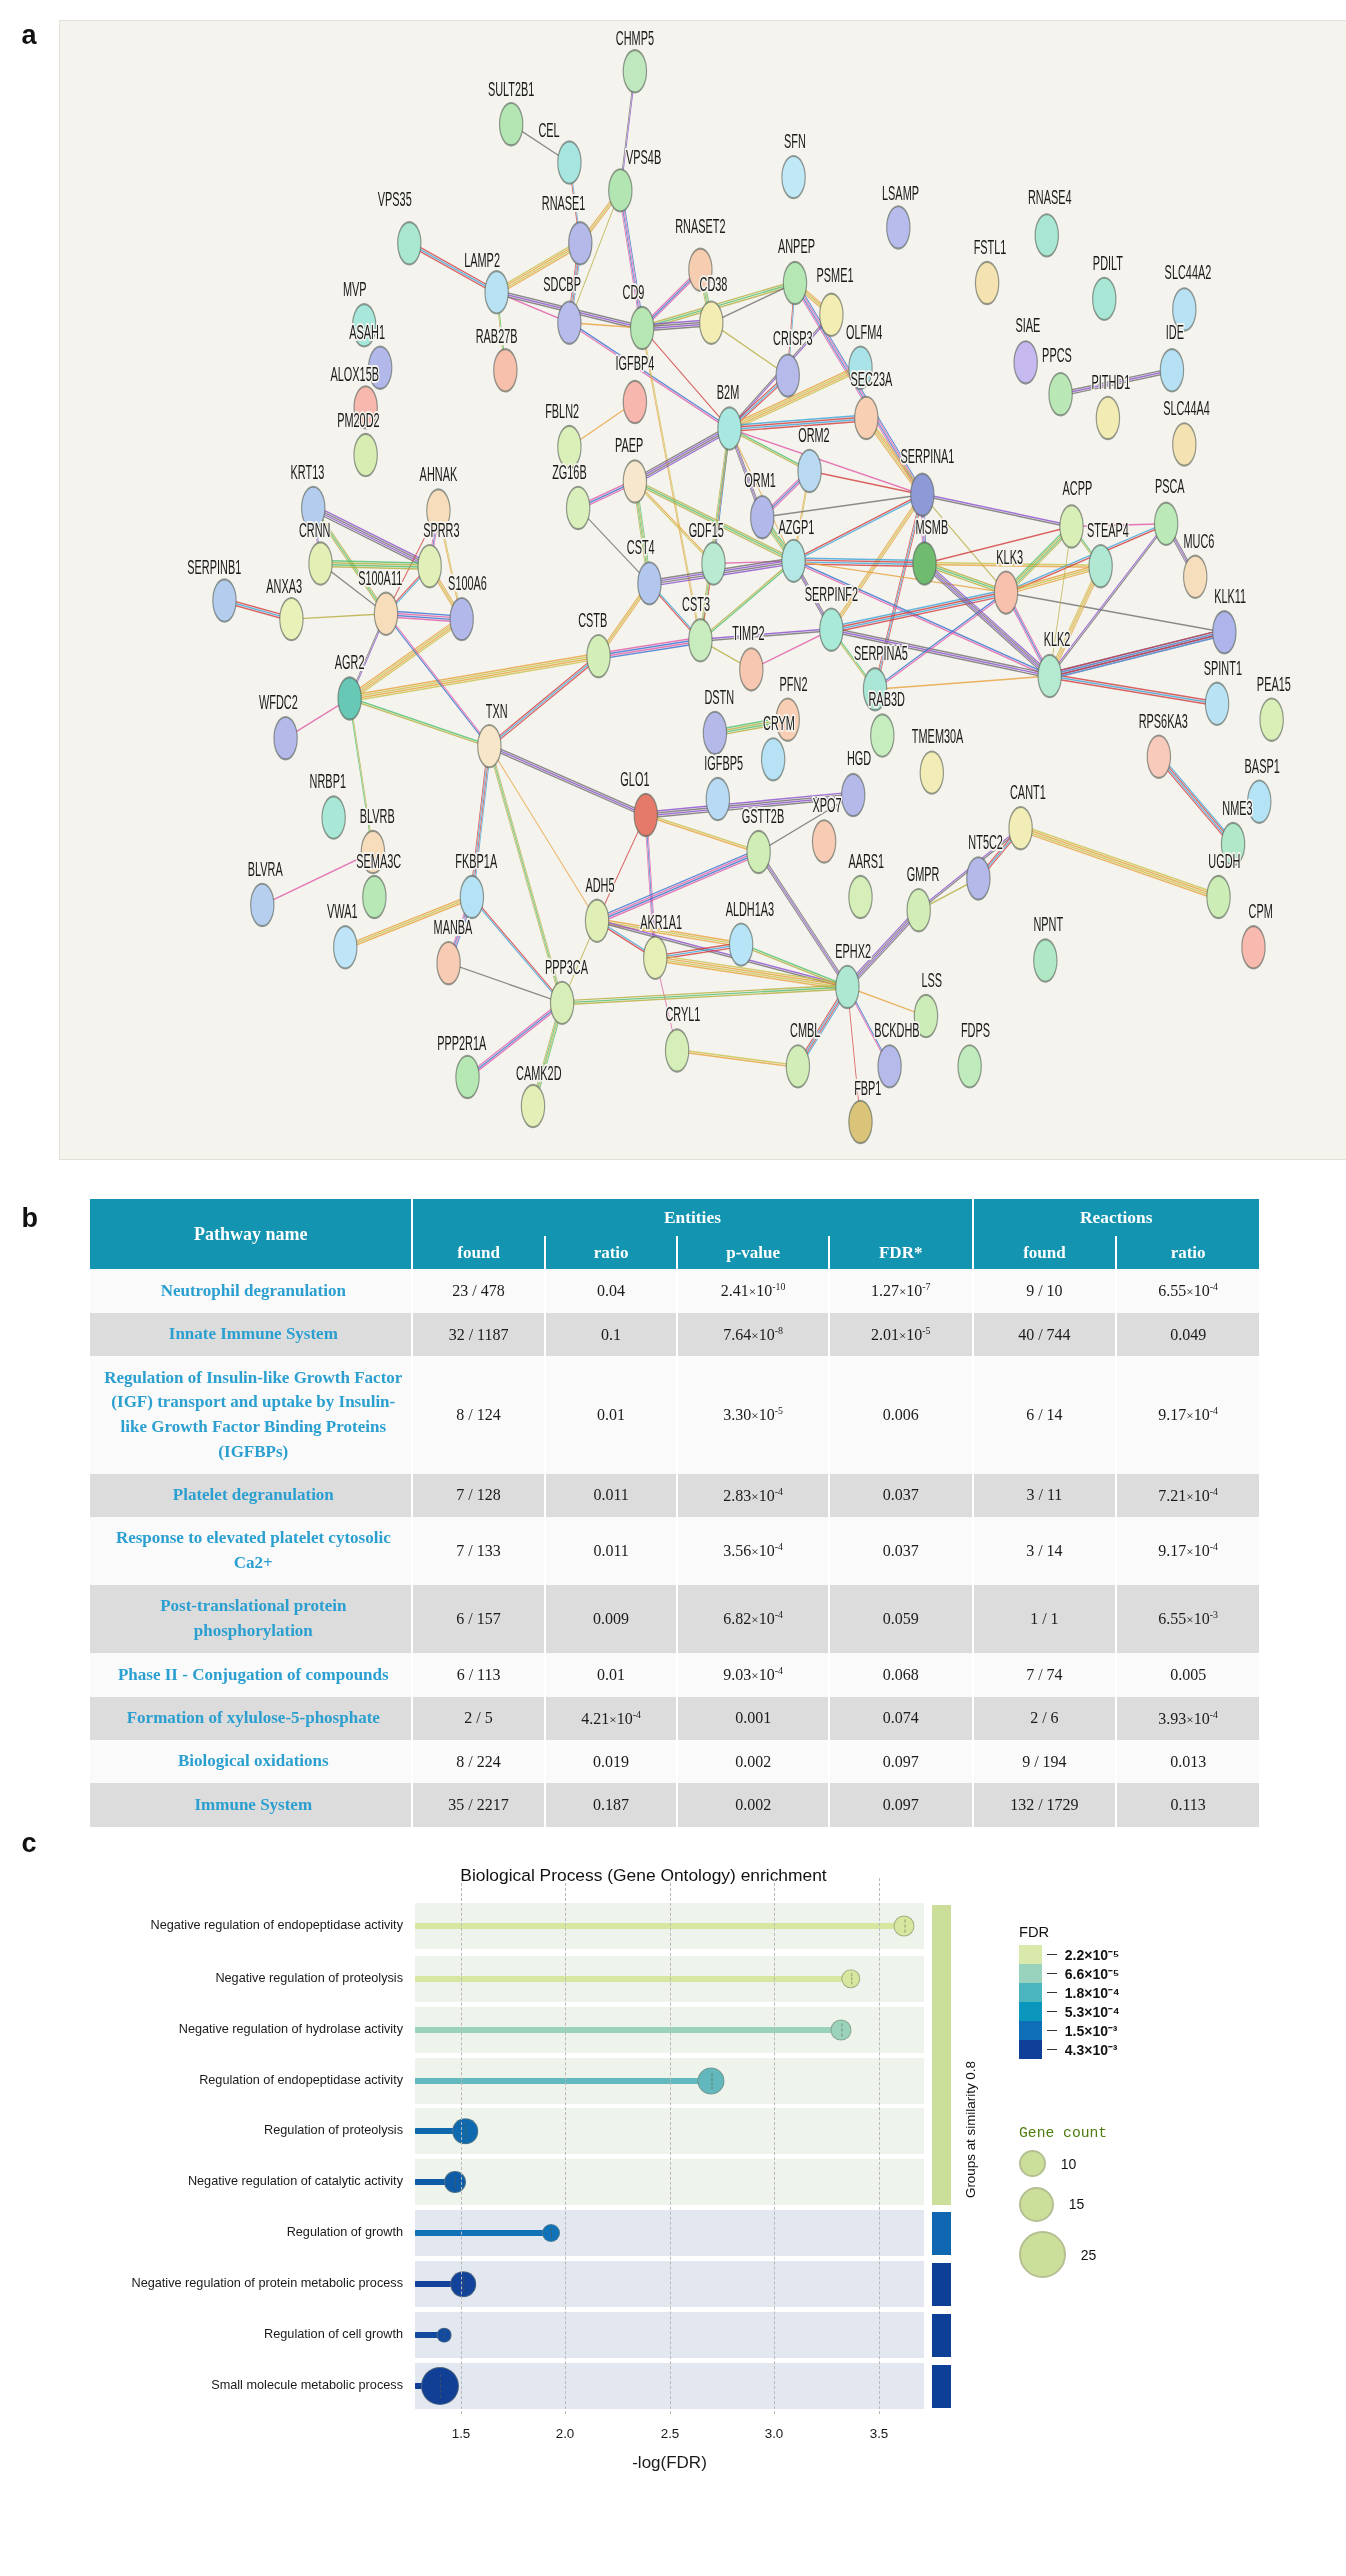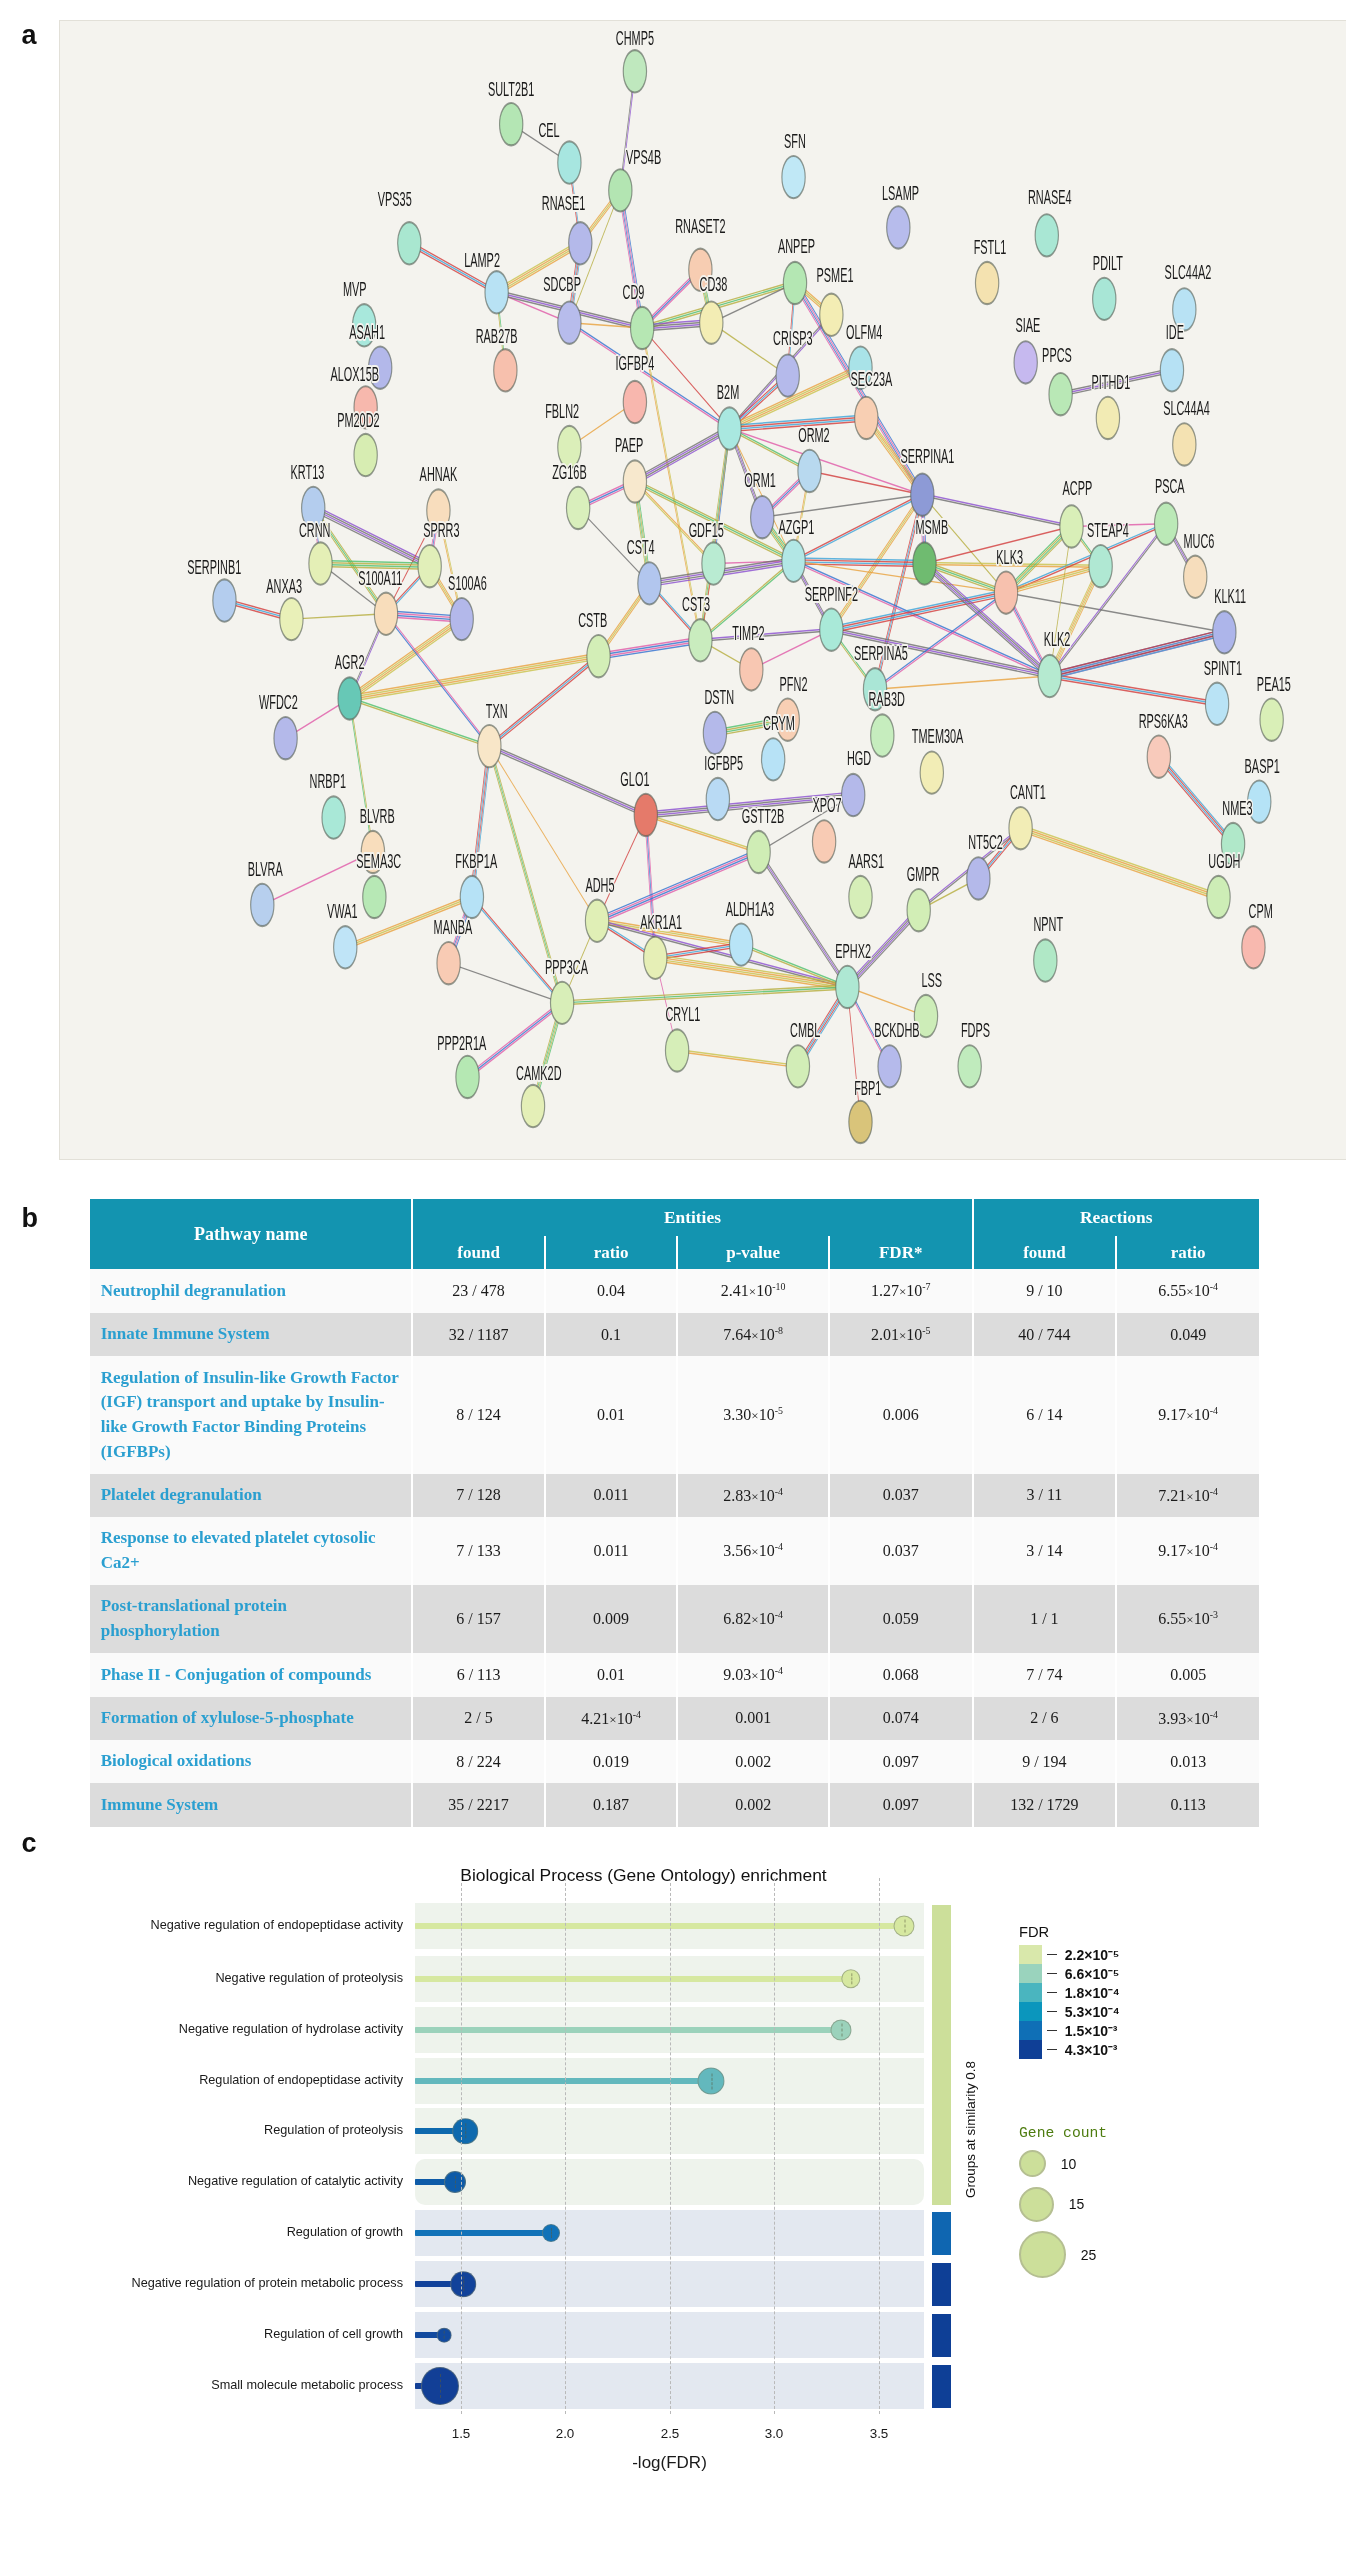--- a/index.html
+++ b/index.html
@@ -64,21 +64,21 @@
   table.pathway td {
     font-family:"Liberation Serif", serif;
     font-size:16px;
     color:#1b1b1b;
     padding:9.4px 5.4px;
     text-align:center;
     vertical-align:middle;
     border:0;
   }
   table.pathway td.name {
-    text-align:left;
+    text-align:center;
     color:#2a9fd0;
     font-weight:700;
     font-size:17px;
     padding-left:10.7px;
     line-height:1.45;
   }
   tr.alt td { background:#dcdcdc; }
   tr.norm td { background:#fafafa; }
   sup { font-size:0.62em; vertical-align:super; }
   .times { font-size:0.82em; }
@@ -945,21 +945,21 @@
         <div class="plot-row band-a" style="top: 156px;">
           <div class="ylabel">Regulation of endopeptidase activity</div>
           <div class="stem" style="width: 296px; background: rgb(99, 184, 189);"></div>
           <div class="dot" style="width: 27px; height: 27px; left: 296px; background: rgb(99, 184, 189);"></div>
         </div>
         <div class="plot-row band-a" style="top: 206px;">
           <div class="ylabel">Regulation of proteolysis</div>
           <div class="stem" style="width: 50px; background: rgb(14, 105, 174);"></div>
           <div class="dot" style="width: 25.5px; height: 25.5px; left: 50px; background: rgb(14, 105, 174);"></div>
         </div>
-        <div class="plot-row band-a" style="top: 257px; border-radius: 10px;">
+        <div class="plot-row band-a" style="top: 257px;">
           <div class="ylabel">Negative regulation of catalytic activity</div>
           <div class="stem" style="width: 40px; background: rgb(14, 91, 168);"></div>
           <div class="dot" style="width: 22px; height: 22px; left: 40px; background: rgb(14, 91, 168);"></div>
         </div>
         <div class="plot-row band-b" style="top: 308px;">
           <div class="ylabel">Regulation of growth</div>
           <div class="stem" style="width: 136px; background: rgb(17, 114, 184);"></div>
           <div class="dot" style="width: 18px; height: 18px; left: 136px; background: rgb(17, 114, 184);"></div>
         </div>
         <div class="plot-row band-b" style="top: 359px;">

